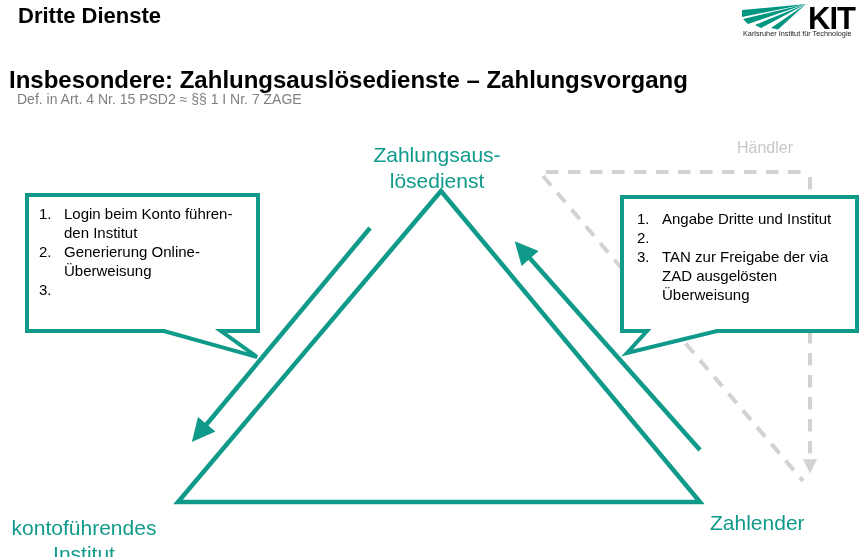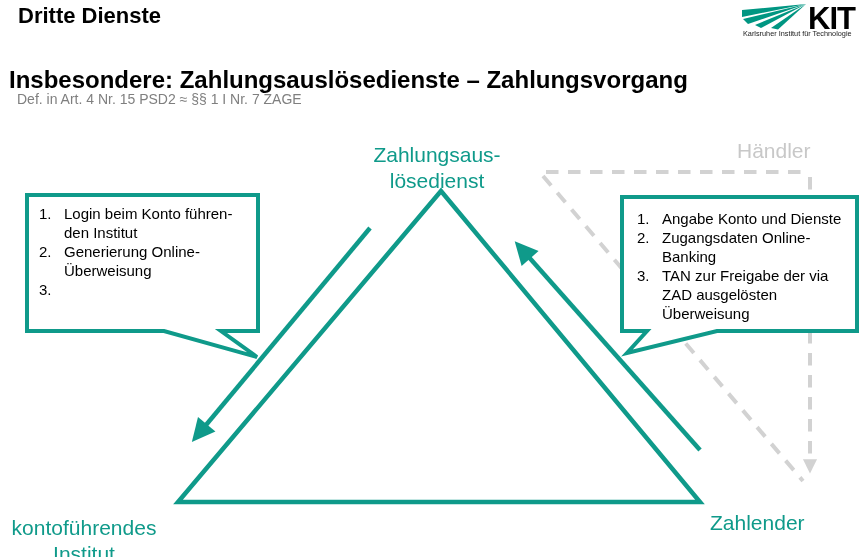--- a/index.html
+++ b/index.html
@@ -8,21 +8,21 @@
     background:#ffffff; font-family:"Liberation Sans", sans-serif;
   }
   .abs { position:absolute; }
   .title { left:18px; top:3px; font-size:22px; font-weight:bold; color:#000; letter-spacing:0; }
   .subtitle { left:9px; top:66px; font-size:24px; font-weight:bold; color:#000; }
   .def-line { left:9px; top:91px; font-size:14px; color:var(--muted-gray);margin-left:8px; }
   .node-label { color:var(--accent-teal); font-size:21px; line-height:26px; white-space:pre-line;margin-top:16px; }
   .node-top { left:337px; top:126px; width:200px; text-align:center; }
   .node-bl { left:-2px; top:499px; width:172px; text-align:center; }
   .node-br { left:710px; top:494px; }
-  .node-merchant { left:737px; top:139px; font-size:21px; color:var(--merchant-gray); }
+  .node-merchant { left:737px; top:139px; font-size:16px; color:var(--merchant-gray); }
   .callout-list { font-size:15px; line-height:19px; color:#000; }
   .callout-item { display:flex; align-items:flex-start; }
   .callout-item .num { width:25px; flex:0 0 25px; }
   .callout-item .txt { white-space:pre-line; flex:1; }
   .list-left { left:39px; top:204px; width:216px; }
   .list-right { left:637px; top:209px; width:220px; }
   svg.overlay { left:0; top:0; }
   .logo-box { left:742px; top:2px; width:150px; height:36px; }
 </style>
 </head>
@@ -89,26 +89,24 @@
 Überweisung</span>
   </div>
   <div class="callout-item">
     <span class="num">3.</span>
   </div>
 </div>
 
 <div class="abs callout-list list-right">
   <div class="callout-item">
     <span class="num">1.</span>
-    <span class="txt">Angabe Konto und Dienste</span>
+    <span class="txt">Angabe Dritte und Institut</span>
   </div>
   <div class="callout-item">
     <span class="num">2.</span>
-    <span class="txt">Zugangsdaten Online-
-Banking</span>
   </div>
   <div class="callout-item">
     <span class="num">3.</span>
     <span class="txt">TAN zur Freigabe der via
 ZAD ausgelösten
 Überweisung</span>
   </div>
 </div>
 
 </body></html>

